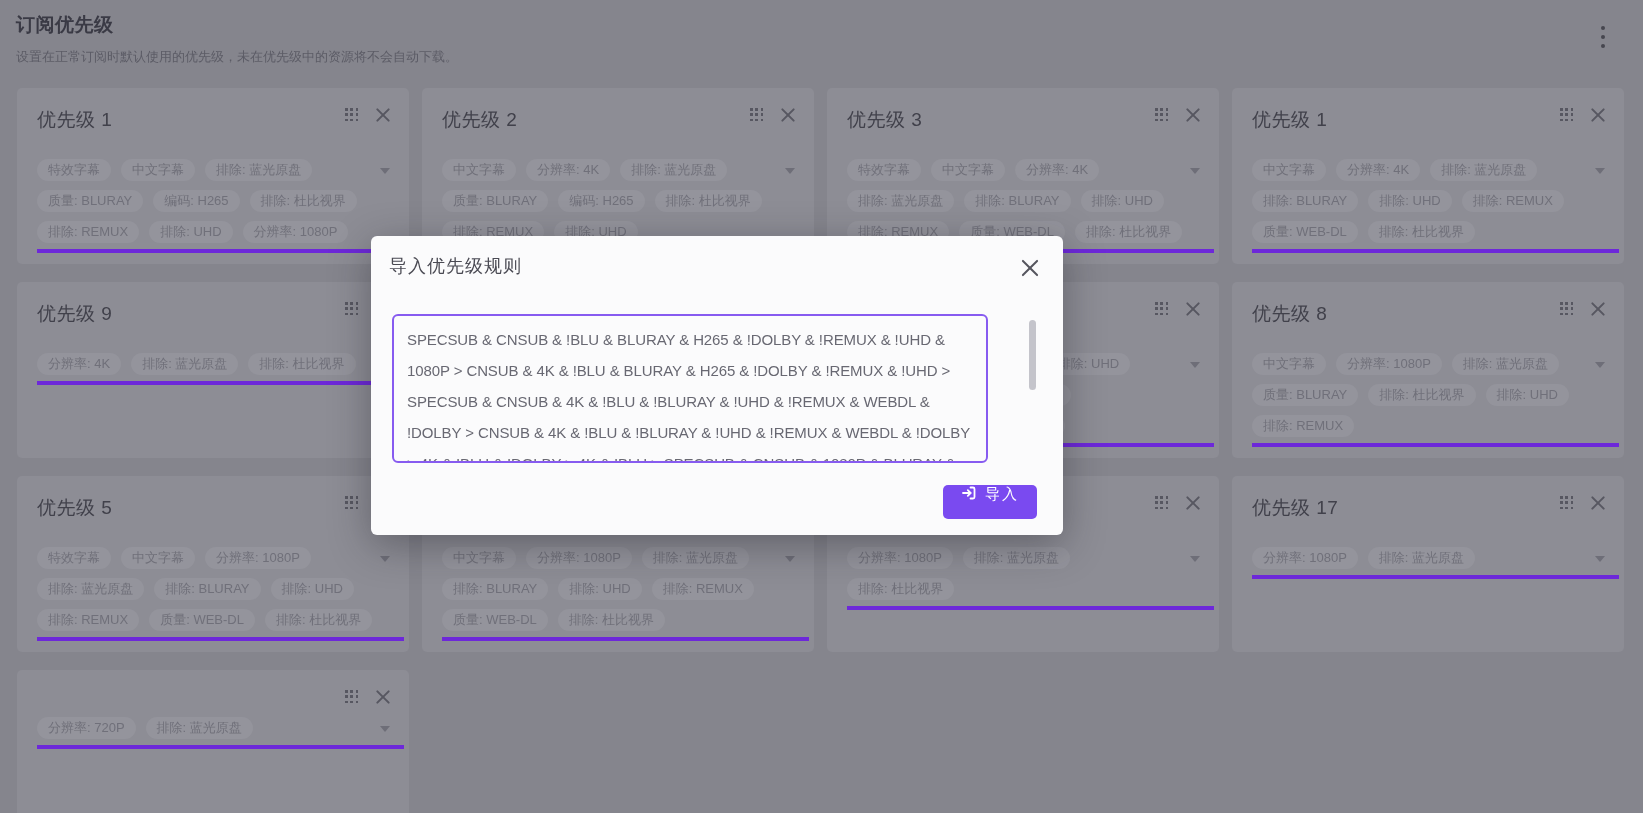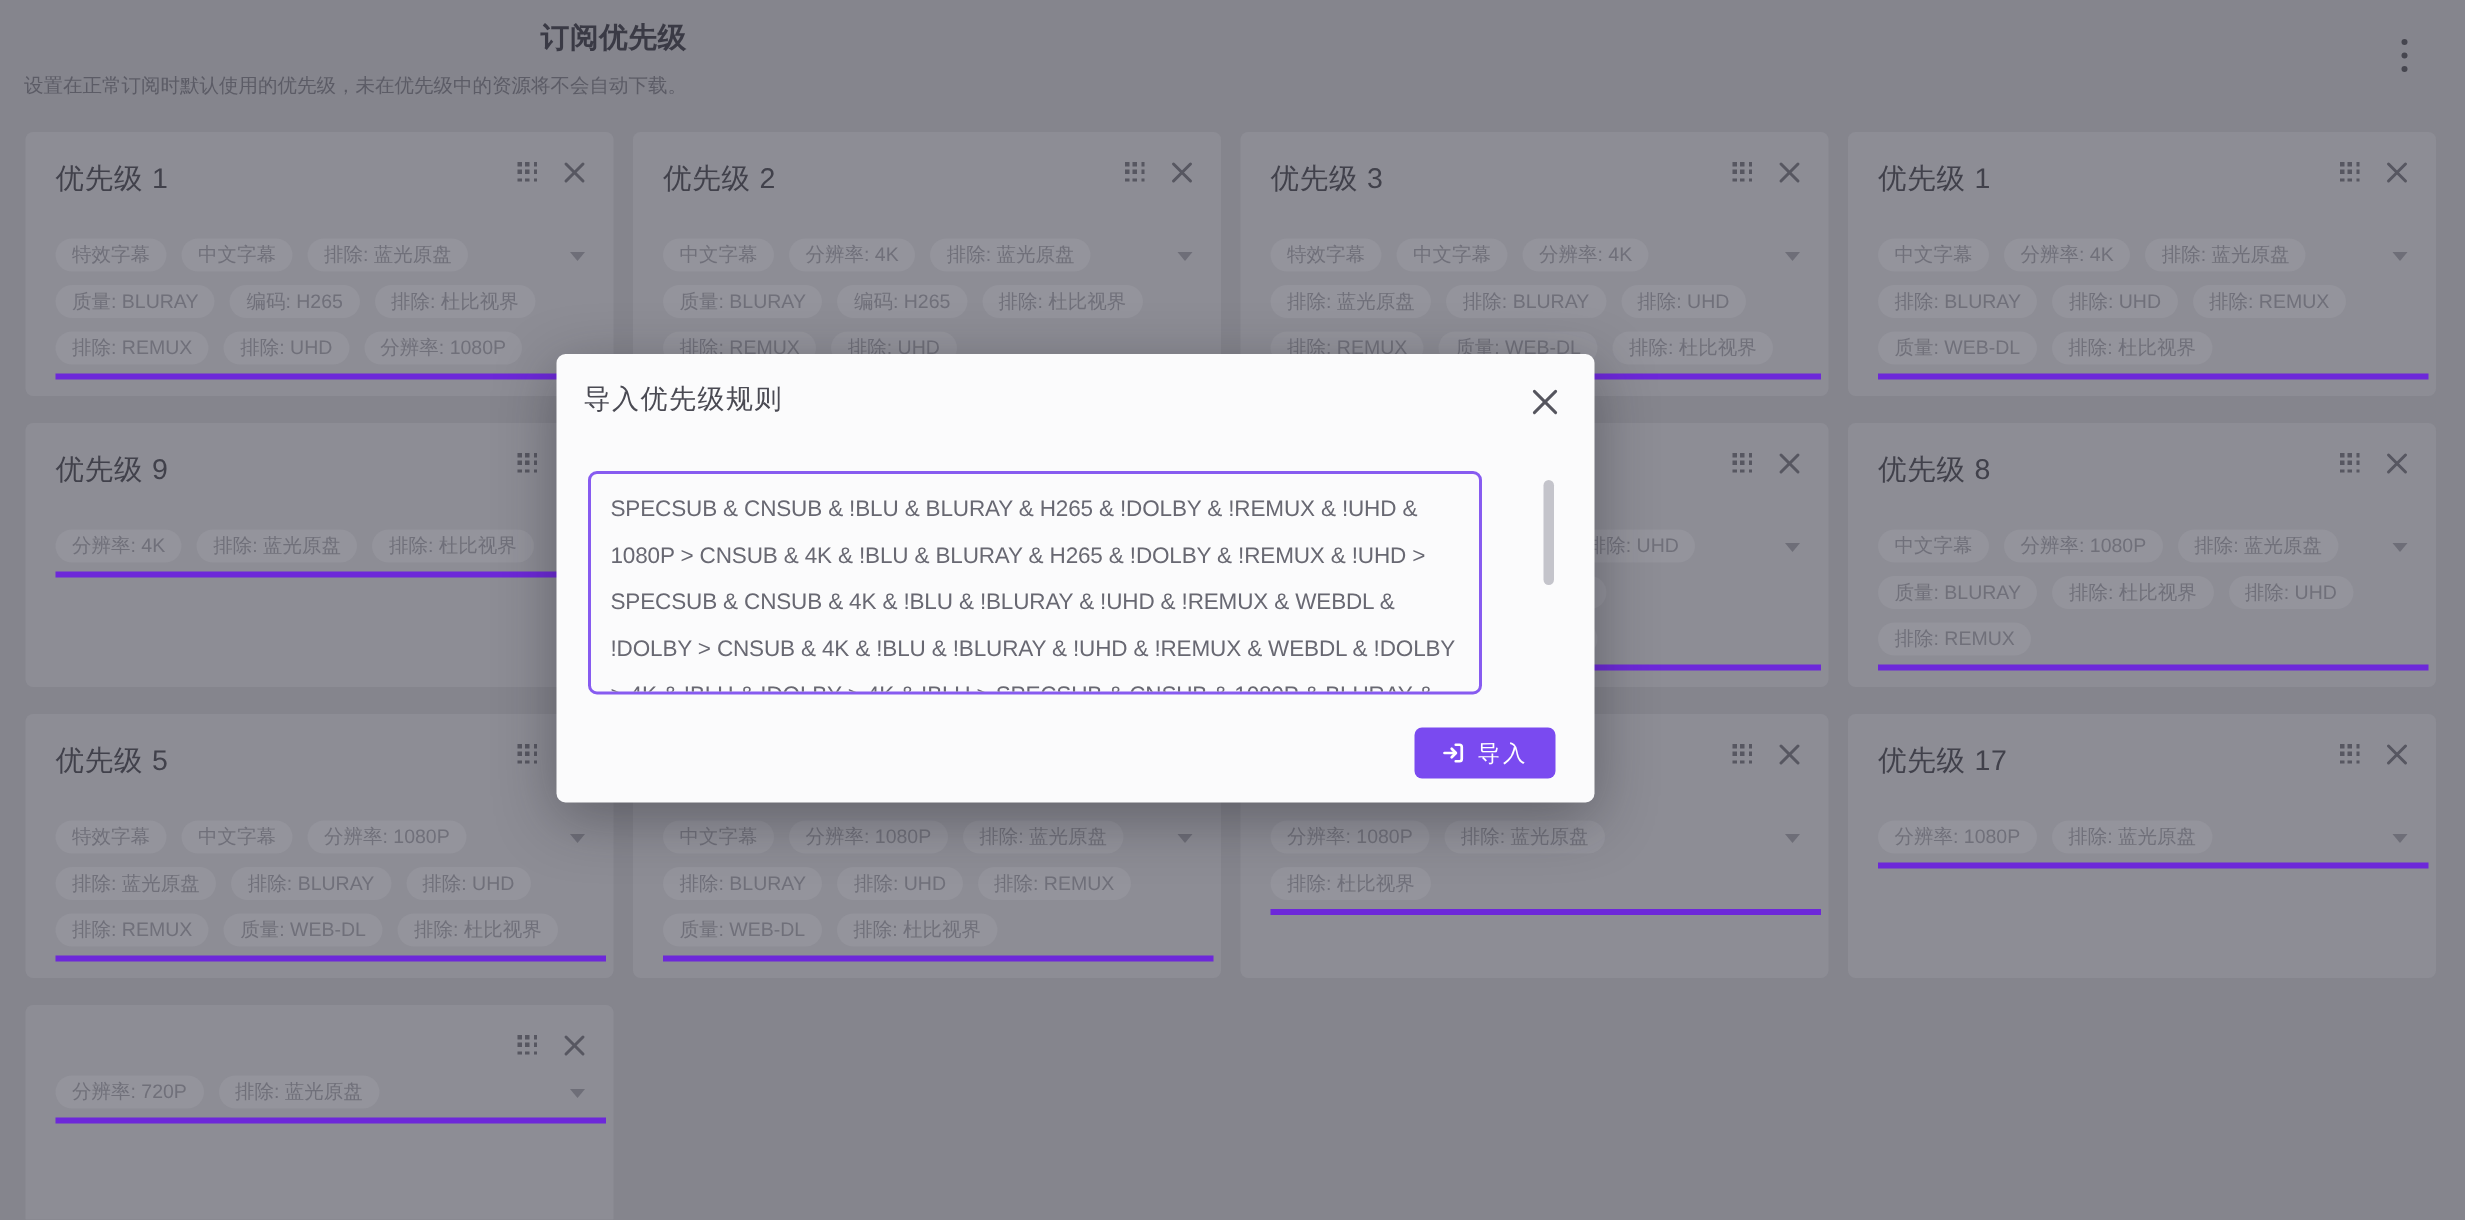--- a/index.html
+++ b/index.html
@@ -3,21 +3,21 @@
 <meta charset="utf-8">
 <style>
   * { margin:0; padding:0; box-sizing:border-box; }
   html,body { width:1643px; height:813px; overflow:hidden; }
   body {
     position:relative;
     background:#85858D;
     font-family:"Liberation Sans", sans-serif;
   }
   
-  .page-header { position:absolute; left:16px; top:12px;text-align:right; }
+  .page-header { position:absolute; left:16px; top:12px; }
   .page-title { font-size:19px; font-weight:600; color:#3A3A45; letter-spacing:.5px; }
   .page-subtitle { margin-top:10px; font-size:13px; color:#5C5C66; }
   .kebab { position:absolute; right:32px; top:26px; width:16px; height:22px;
            display:flex; flex-direction:column; justify-content:space-between; align-items:center; cursor:pointer; }
   .kebab i { width:4px; height:4px; border-radius:50%; background:#46464F; }
 
   
   .grid { position:absolute; left:17px; top:88px;
           display:grid; grid-template-columns:repeat(4,392px);
           grid-auto-rows:176px; gap:18px 13px; }
@@ -58,21 +58,21 @@
                padding:8px 14px 0 13px; overflow:hidden;
                font-family:"Liberation Sans", sans-serif;
                font-size:15px; line-height:31px; color:#686872; letter-spacing:-0.1px;
                word-break:break-word; }
   .rules-scrollbar { position:absolute; right:27px; top:84px; width:7px; height:70px;
                      background:#C4C4CB; border-radius:4px; cursor:pointer; }
 
   .import-btn { position:absolute; right:26px; bottom:16px; height:34px; min-width:94px;
                 background:#7A4AF0; color:#FFFFFF; border:none; border-radius:5px;
                 font-size:15px; letter-spacing:2px;
-                display:flex; align-items:center; justify-content:center; gap:8px;
+                display:flex; justify-content:center; gap:8px;
                 font-family:"Liberation Sans", sans-serif; cursor:pointer; }
   .import-btn svg { flex:0 0 auto; }
 </style>
 </head>
 <body>
 
 <header class="page-header">
   <div class="page-title">订阅优先级</div>
   <div class="page-subtitle">设置在正常订阅时默认使用的优先级，未在优先级中的资源将不会自动下载。</div>
 </header>

